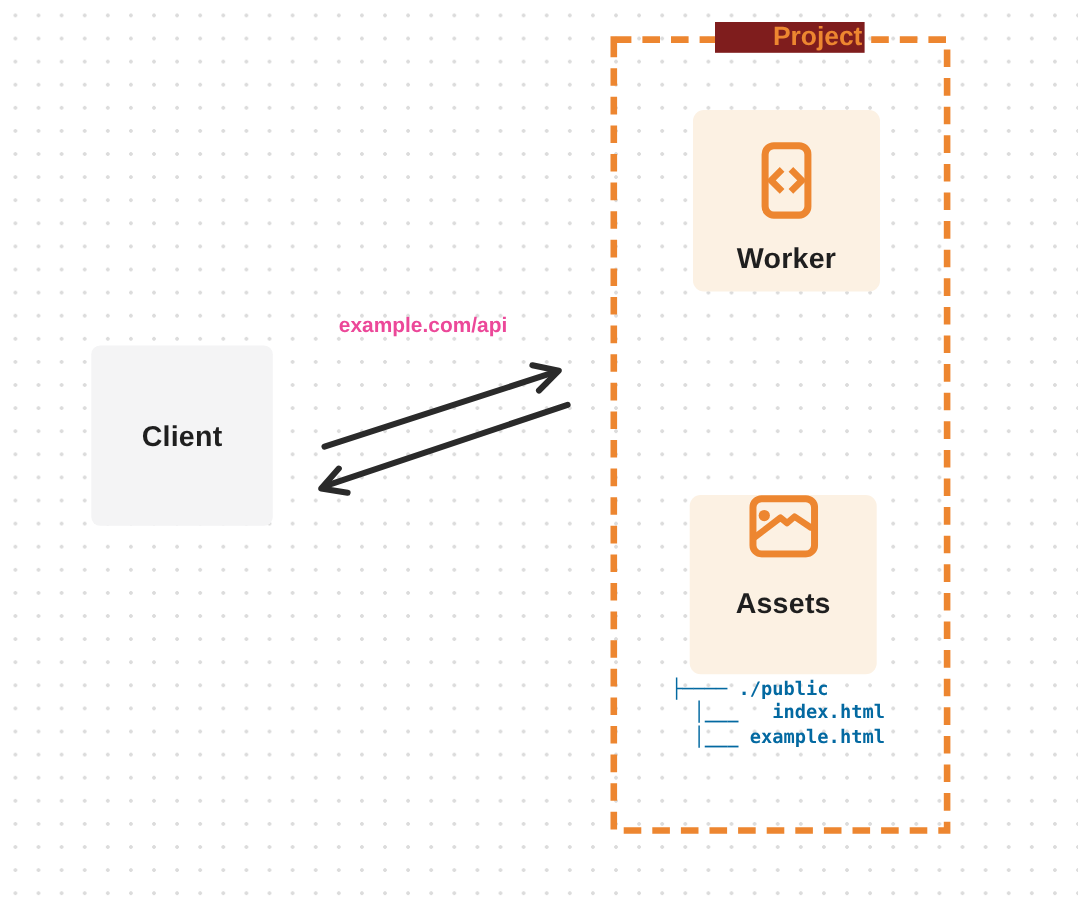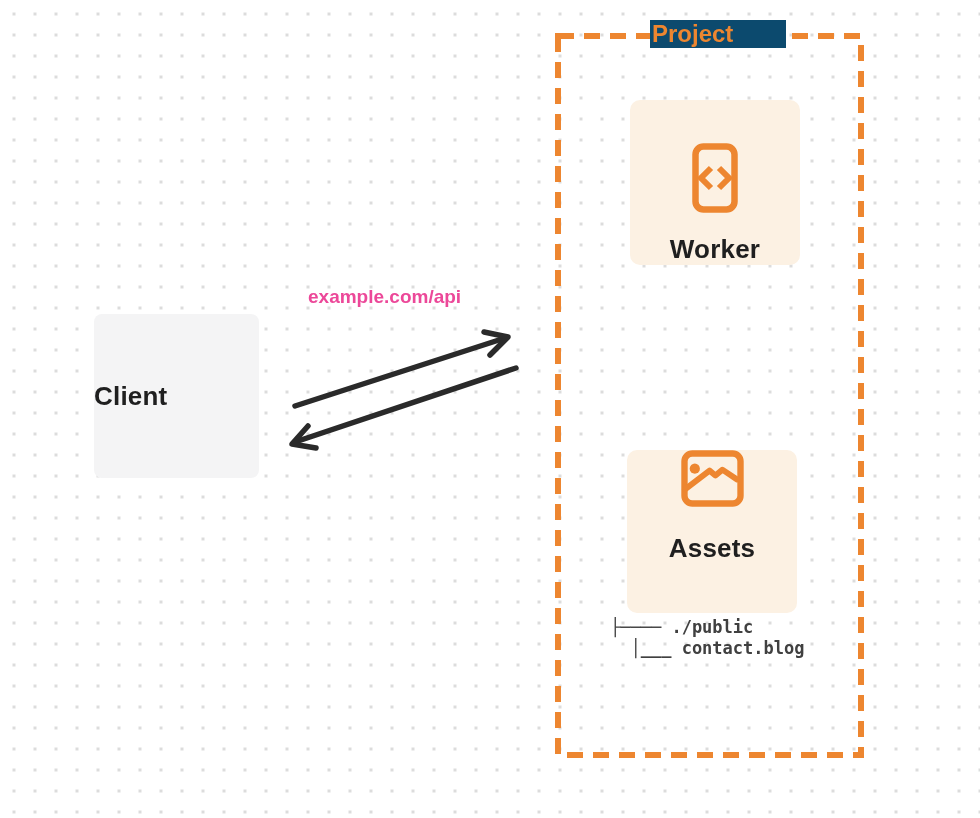--- a/index.html
+++ b/index.html
@@ -22,53 +22,53 @@
     background-position:3.5px 3.5px;
   }
   .overlay{
     position:absolute;left:0;top:0;width:980px;height:818px;
   }
   .arrow-line{stroke:#2A2A2A;stroke-width:5.5;fill:none;stroke-linecap:round;}
   .arrow-head{stroke:#2A2A2A;stroke-width:5.5;fill:none;stroke-linecap:round;stroke-linejoin:round;}
   .dashed-rect{stroke:var(--orange);stroke-width:6;fill:none;stroke-dasharray:16 10;}
 
   .client-box{
-    position:absolute;left:94px;top:314px;width:165px;height:164px;
+    position:absolute;left:83px;top:314px;width:165px;height:164px;
     background:var(--gray);border-radius:8px;
-    display:flex;align-items:center;justify-content:flex-start;
+    display:flex;align-items:center;justify-content:center;
   }
   .big-label{font-weight:700;font-size:26px;color:var(--ink);letter-spacing:.2px;}
 
   .url-label{
     position:absolute;left:308px;top:286px;
     font-weight:700;font-size:19px;color:#ec4899;
   }
 
   .project-label{
     position:absolute;left:650px;top:20px;width:136px;
-    text-align:left;font-weight:700;font-size:24px;
-    color:var(--orange);background:#0c4a6e;padding:0 2px;
+    text-align:right;font-weight:700;font-size:24px;
+    color:var(--orange);background:#7f1d1d;padding:0 2px;
   }
 
   .node{
     position:absolute;width:170px;
     background:var(--cream);border-radius:10px;
     display:flex;flex-direction:column;align-items:center;
   }
-  .node-worker{left:630px;top:100px;height:165px;padding-top:43px;}
+  .node-worker{left:630px;top:100px;height:165px;padding-top:29px;}
   .node-assets{left:627px;top:450px;height:163px;}
   .node-worker .big-label{margin-top:21px;}
   .node-assets .big-label{margin-top:26px;}
   .icon-stroke{stroke:var(--orange);fill:none;}
   .icon-fill{fill:var(--orange);}
 
   .tree{
     position:absolute;left:610px;top:617px;
     font-family:"DejaVu Sans Mono","Liberation Mono",monospace;
-    font-size:17px;line-height:21.3px;font-weight:700;color:#404040;
+    font-size:17px;line-height:21.3px;font-weight:700;color:#0369a1;
   }
   .tree-line{white-space:pre;}
 </style>
 </head>
 <body>
 
 <svg class="overlay" width="980" height="818" viewBox="0 0 980 818" xmlns="http://www.w3.org/2000/svg">
 
   <rect class="dashed-rect" x="558" y="36" width="303" height="719"></rect>
 
@@ -104,14 +104,15 @@
   <svg width="63" height="57" viewBox="0 0 64 58" xmlns="http://www.w3.org/2000/svg">
     <rect class="icon-stroke" x="3.5" y="3.5" width="57" height="51" rx="8" stroke-width="6.5"></rect>
     <circle class="icon-fill" cx="14" cy="19" r="5.2"></circle>
     <polyline class="icon-stroke" points="4,40 29,21 35,26 42,20 57,30" stroke-width="6" stroke-linecap="round" stroke-linejoin="round"></polyline>
   </svg>
   <span class="big-label">Assets</span>
 </div>
 
 <div class="tree">
   <div class="tree-line">├──── ./public</div>
-  <div class="tree-line">  │___ contact.blog</div>
+  <div class="tree-line">  │___   index.html</div>
+  <div class="tree-line">  │___ example.html</div>
 </div>
 
 </body></html>

